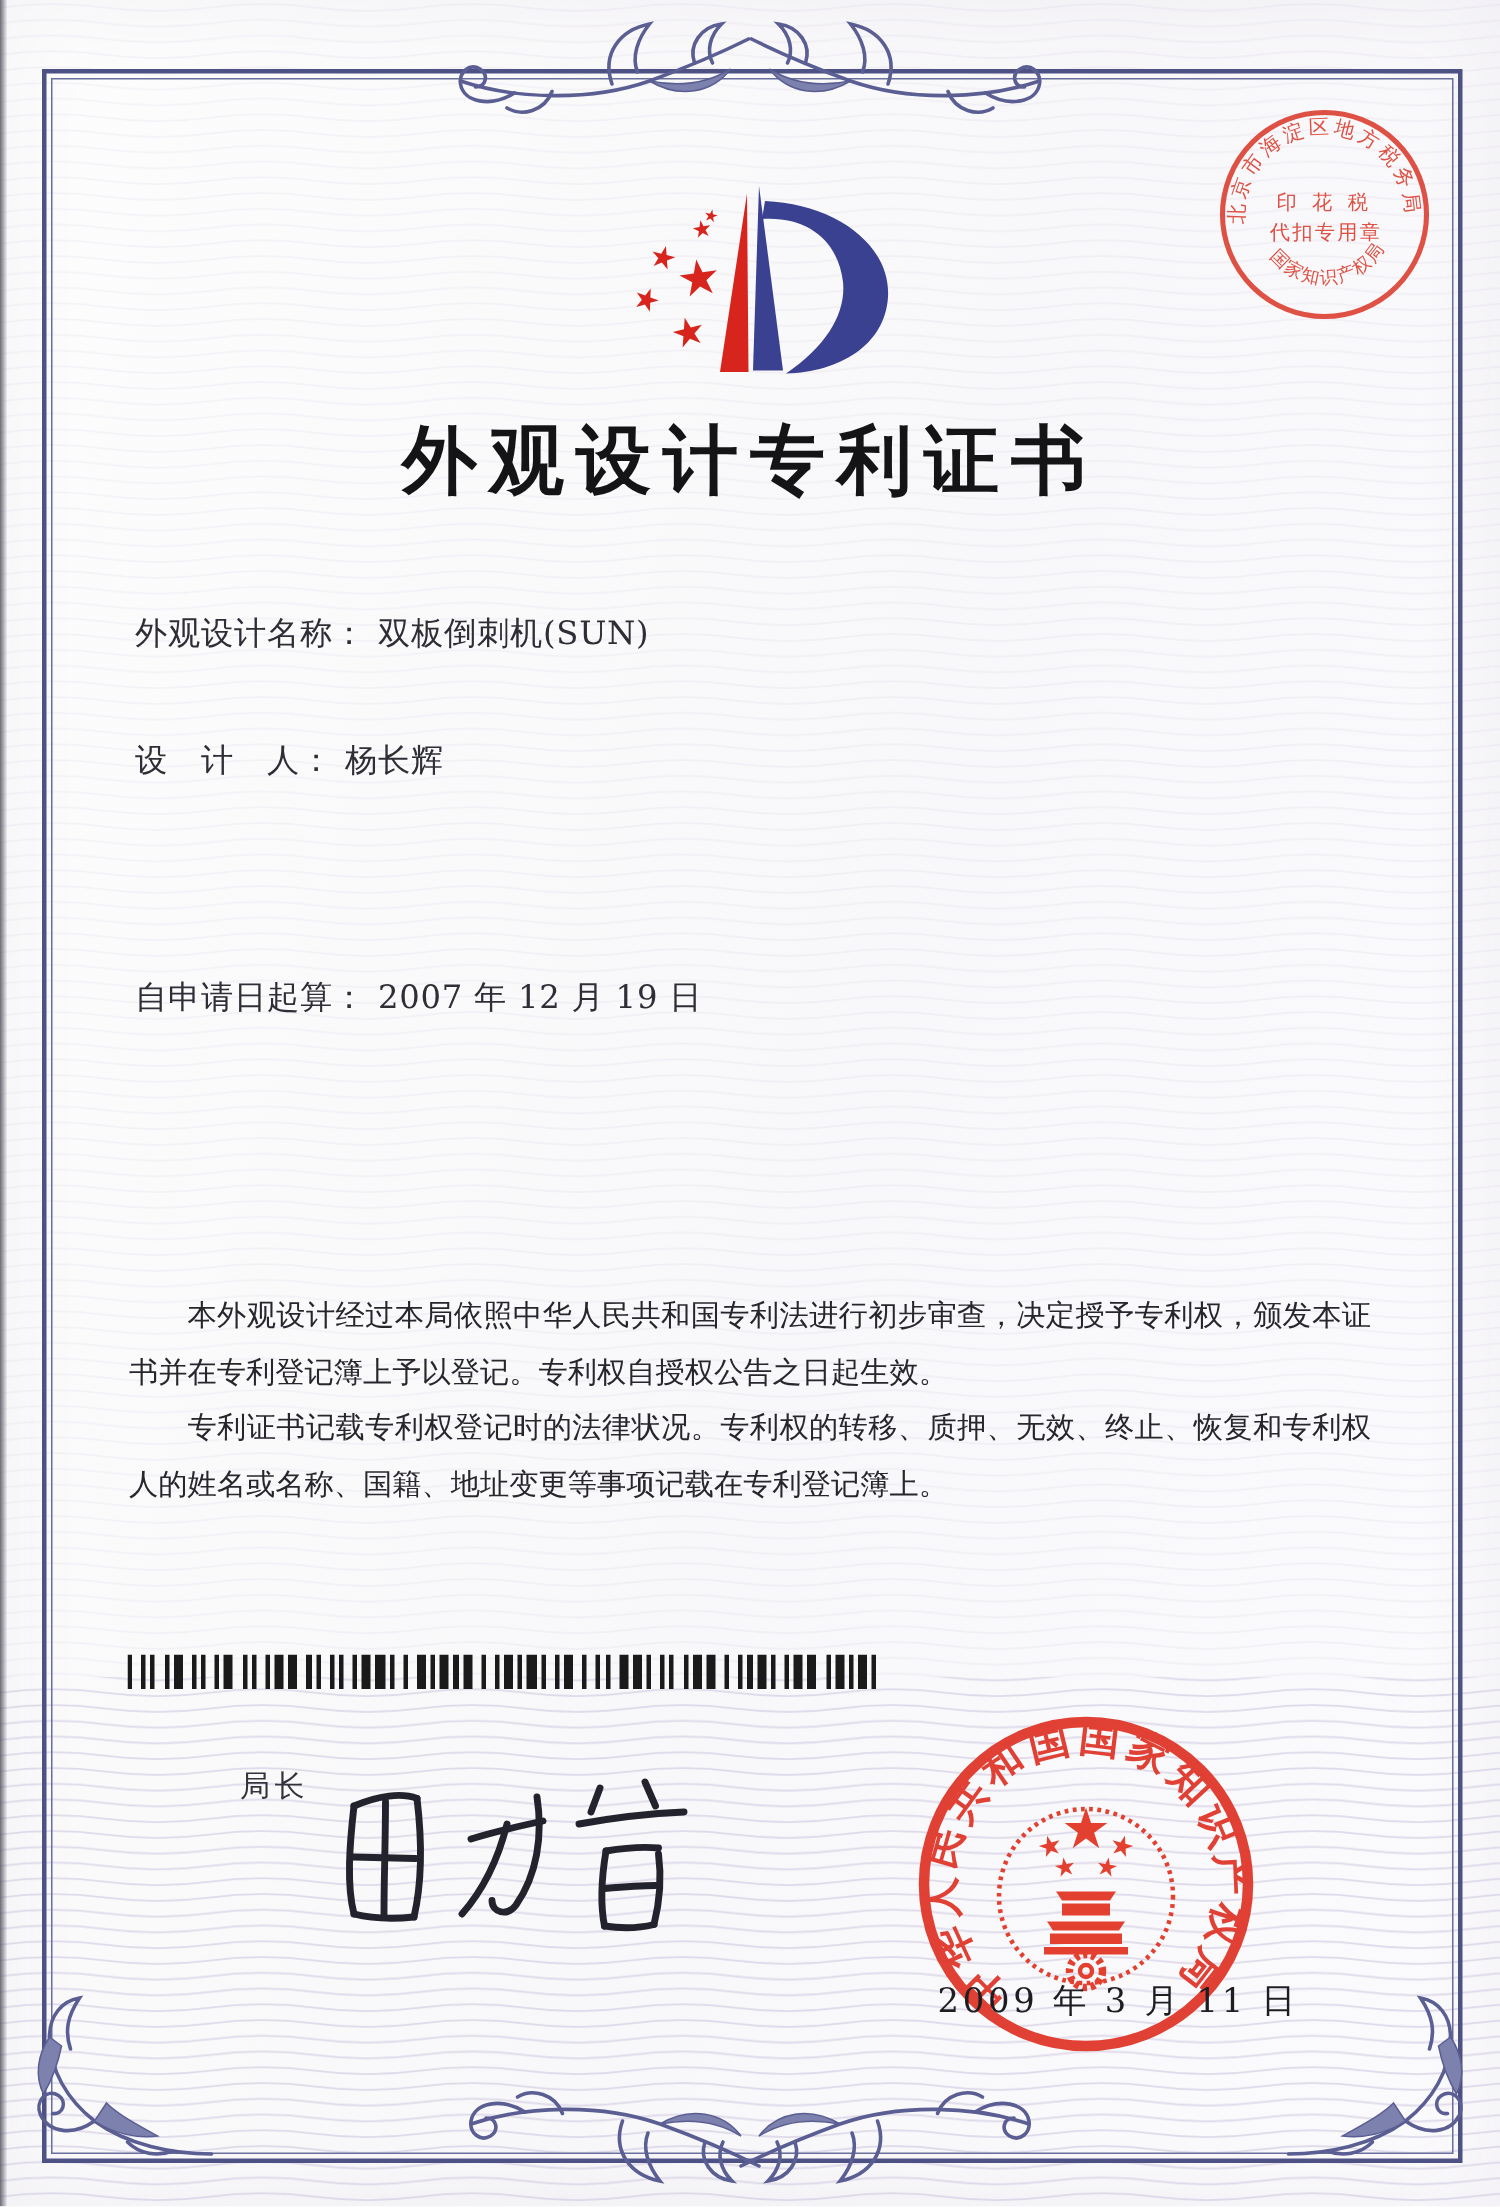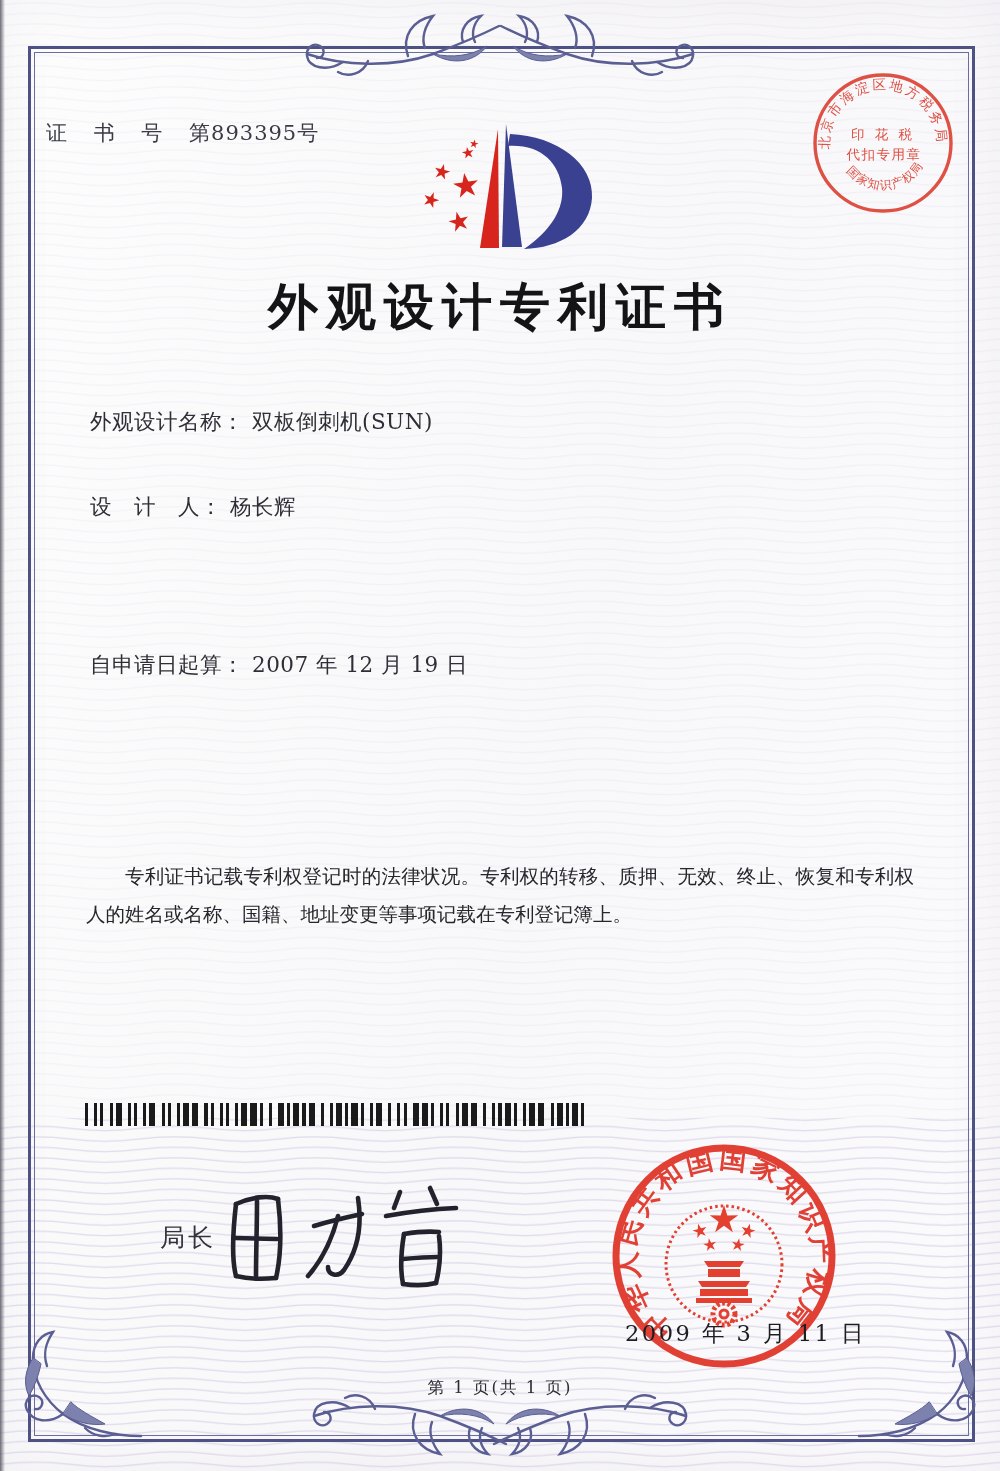--- a/index.html
+++ b/index.html
@@ -25,21 +25,21 @@
     font-size:50px;font-weight:700;letter-spacing:8px;color:#141416;z-index:3;}
   .field{position:absolute;left:90px;font-size:21.5px;color:#2e2e36;z-index:3;letter-spacing:.5px;white-space:nowrap;}
   .field .flabel{display:inline-block;}
   .field .fvalue{margin-left:8px;}
   .f0{top:407px}.f1{top:492px}.f2{top:571px}.f3{top:650px}.f4{top:727px}.f5{top:806px}
   .bodytext{position:absolute;left:86px;top:858px;width:828px;z-index:3;
     font-size:19.5px;line-height:37.6px;color:#26262c;text-align:justify;}
   .bodytext p{margin:0;text-indent:2em;}
   .barcode{position:absolute;left:85px;top:1103px;width:506px;height:23px;display:flex;z-index:3;overflow:hidden;}
   .barcode span{display:block;height:100%;}
-  .sig-title{position:absolute;left:160px;top:1221px;font-size:25px;color:#33333c;z-index:3;letter-spacing:3px;}
+  .sig-title{position:absolute;left:160px;top:1177px;font-size:20px;color:#33333c;z-index:3;letter-spacing:3px;}
   .signature{position:absolute;left:218px;top:1172px;z-index:3;}
   .seal{position:absolute;left:608px;top:1140px;z-index:2;opacity:.95;}
   .seal-date{position:absolute;left:625px;top:1318px;font-size:22.5px;color:#1d1d22;letter-spacing:2.5px;z-index:3;white-space:nowrap;}
   .footer{position:absolute;left:0;top:1377px;width:100%;text-align:center;
     font-size:16.5px;letter-spacing:2px;color:#2c2c33;z-index:3;}
   svg text{font-family:"DejaVu Serif","Liberation Serif",serif;}
 </style>
 </head>
 <body>
 
@@ -82,24 +82,20 @@
     <use href="#orn-half" transform="translate(303,6)"></use>
     <use href="#orn-half" transform="translate(697,6) scale(-1,1)"></use>
     <use href="#orn-half" transform="translate(310,1464) scale(1,-1)"></use>
     <use href="#orn-half" transform="translate(690,1464) scale(-1,-1)"></use>
     <use href="#orn-corner" transform="translate(855,1318)"></use>
     <use href="#orn-corner" transform="translate(145,1318) scale(-1,1)"></use>
   </svg>
 
   <div class="edge-left"></div>
 
-  <div class="cert-no">
-    <span class="lbl">证 书 号</span>
-    <span class="val">第893395号</span>
-  </div>
 
   <svg class="logo" width="204" height="150" viewBox="0 0 204 150">
     <g fill="#d7251d">
       <use href="#star5" transform="translate(76,28) scale(0.45) rotate(12)"></use>
       <use href="#star5" transform="translate(70,37) scale(0.62) rotate(-10)"></use>
       <use href="#star5" transform="translate(44,56) scale(0.82) rotate(14)"></use>
       <use href="#star5" transform="translate(68,70) scale(1.32) rotate(-8)"></use>
       <use href="#star5" transform="translate(33,84) scale(0.82) rotate(20)"></use>
       <use href="#star5" transform="translate(61,106) scale(1.05) rotate(-14)"></use>
     </g>
@@ -130,20 +126,21 @@
     <span class="flabel">外观设计名称：</span><span class="fvalue">双板倒刺机(SUN)</span>
   </div>
   <div class="field f1">
     <span class="flabel">设　计　人：</span><span class="fvalue">杨长辉</span>
   </div>
   <div class="field f3">
     <span class="flabel">自申请日起算：</span><span class="fvalue">2007 年 12 月 19 日</span>
   </div>
 
   <div class="bodytext">
+    <p>本外观设计经过本局依照中华人民共和国专利法进行初步审查，决定授予专利权，颁发本证书并在专利登记簿上予以登记。专利权自授权公告之日起生效。</p>
     <p>专利证书记载专利权登记时的法律状况。专利权的转移、质押、无效、终止、恢复和专利权人的姓名或名称、国籍、地址变更等事项记载在专利登记簿上。</p>
   </div>
 
   <div class="barcode">
       <span style="width: 3.06667px; background: rgb(26, 26, 26);"></span>
       <span style="width: 6.13333px; background: transparent;"></span>
       <span style="width: 3.06667px; background: rgb(26, 26, 26);"></span>
       <span style="width: 3.06667px; background: transparent;"></span>
       <span style="width: 3.06667px; background: rgb(26, 26, 26);"></span>
       <span style="width: 6.13333px; background: transparent;"></span>
@@ -306,15 +303,14 @@
       <rect x="100" y="129" width="32" height="8"></rect>
       <path d="M90,141 L142,141 L138,147 L94,147 Z"></path>
       <rect x="92" y="149" width="48" height="7"></rect>
       <rect x="88" y="158" width="56" height="5"></rect>
       <circle cx="116" cy="174" r="11" fill="none" stroke="#e23726" stroke-width="5" stroke-dasharray="3,2.5"></circle>
       <circle cx="116" cy="174" r="4" fill="none" stroke="#e23726" stroke-width="3"></circle>
     </g>
   </svg>
   <div class="seal-date">2009 年 3 月 11 日</div>
 
-  <div class="footer">第 1 页(共 1 页)</div>
 
 </div>
 
 </body></html>

